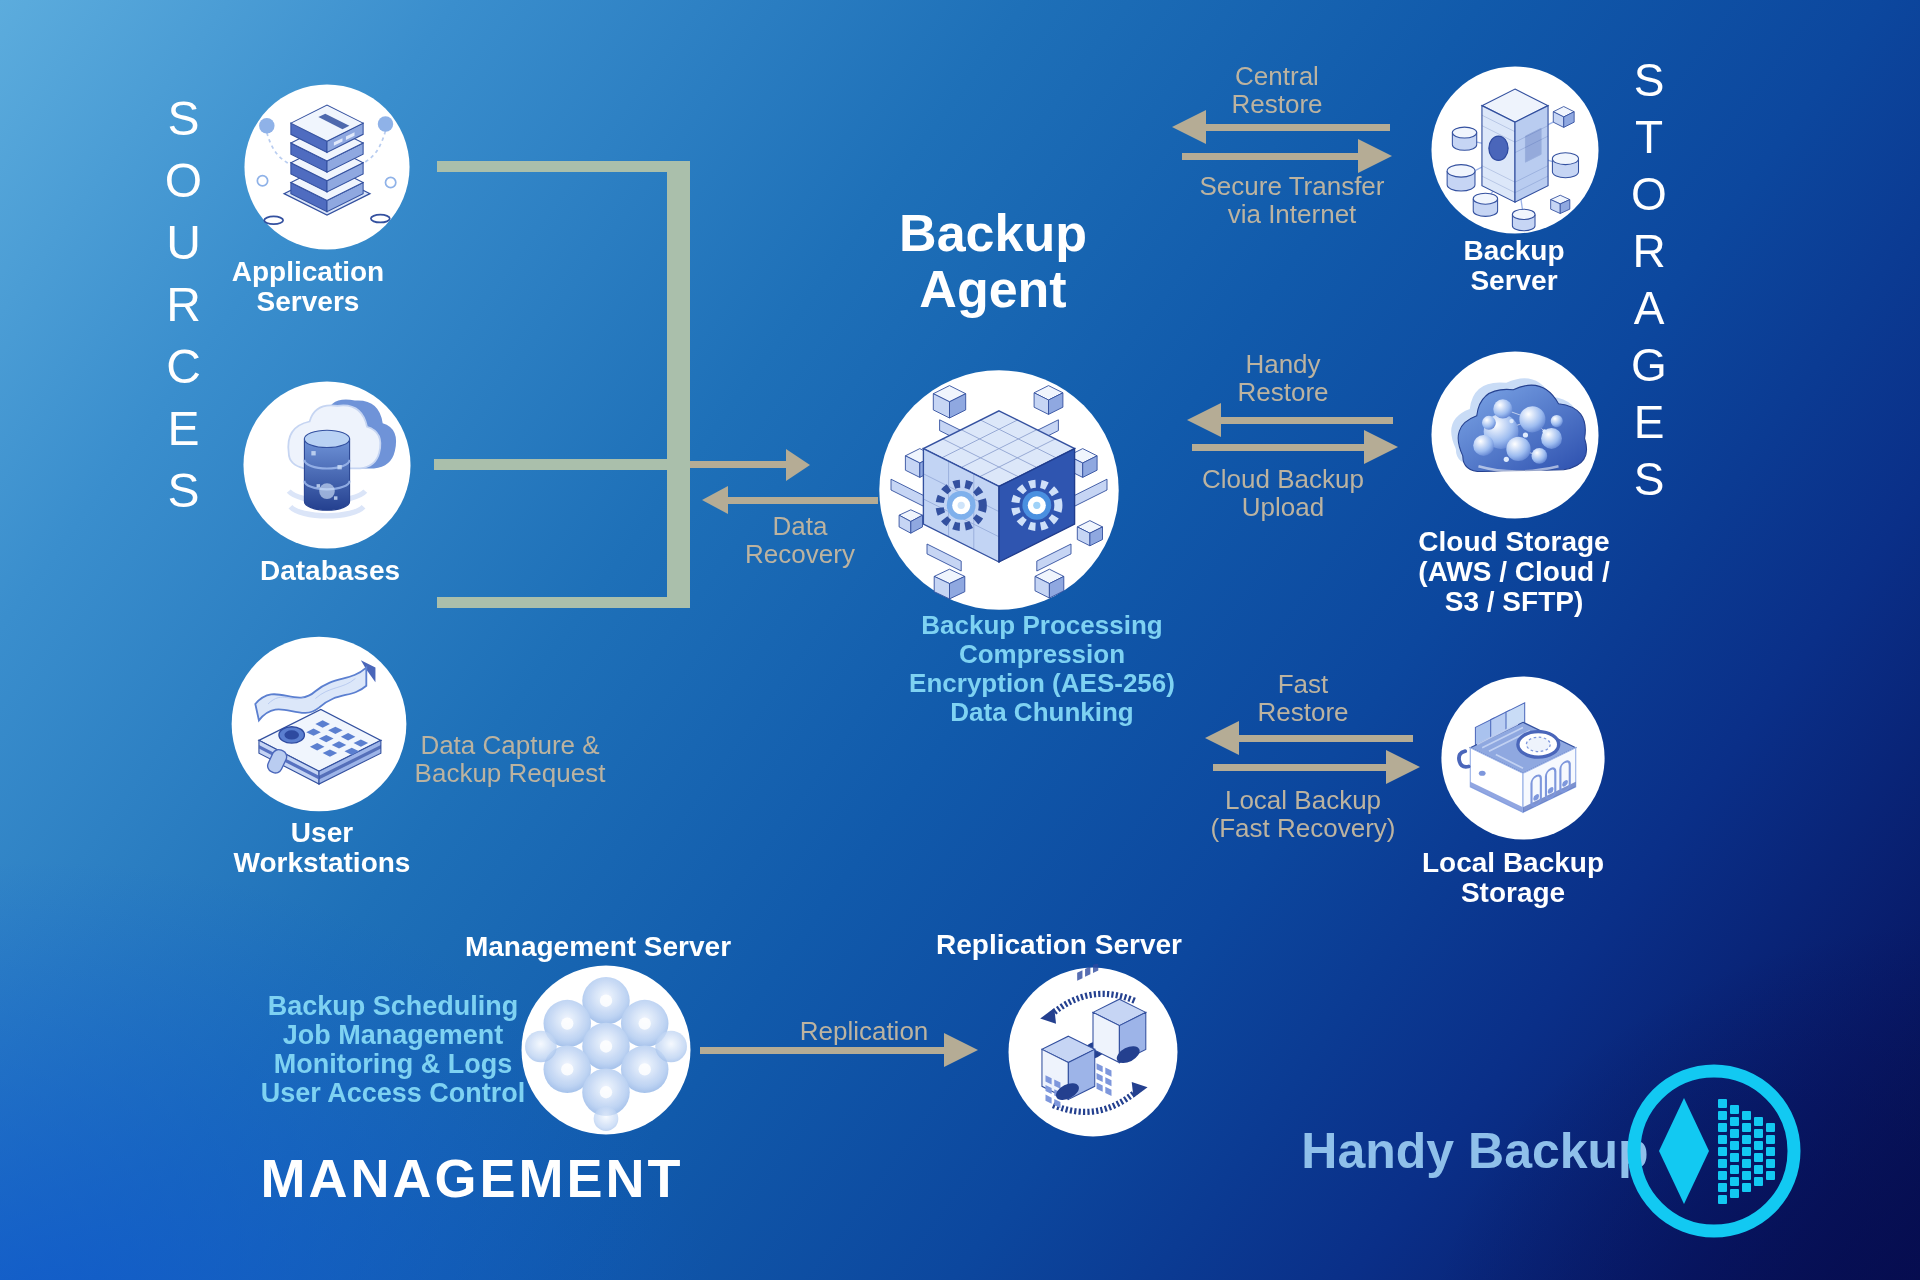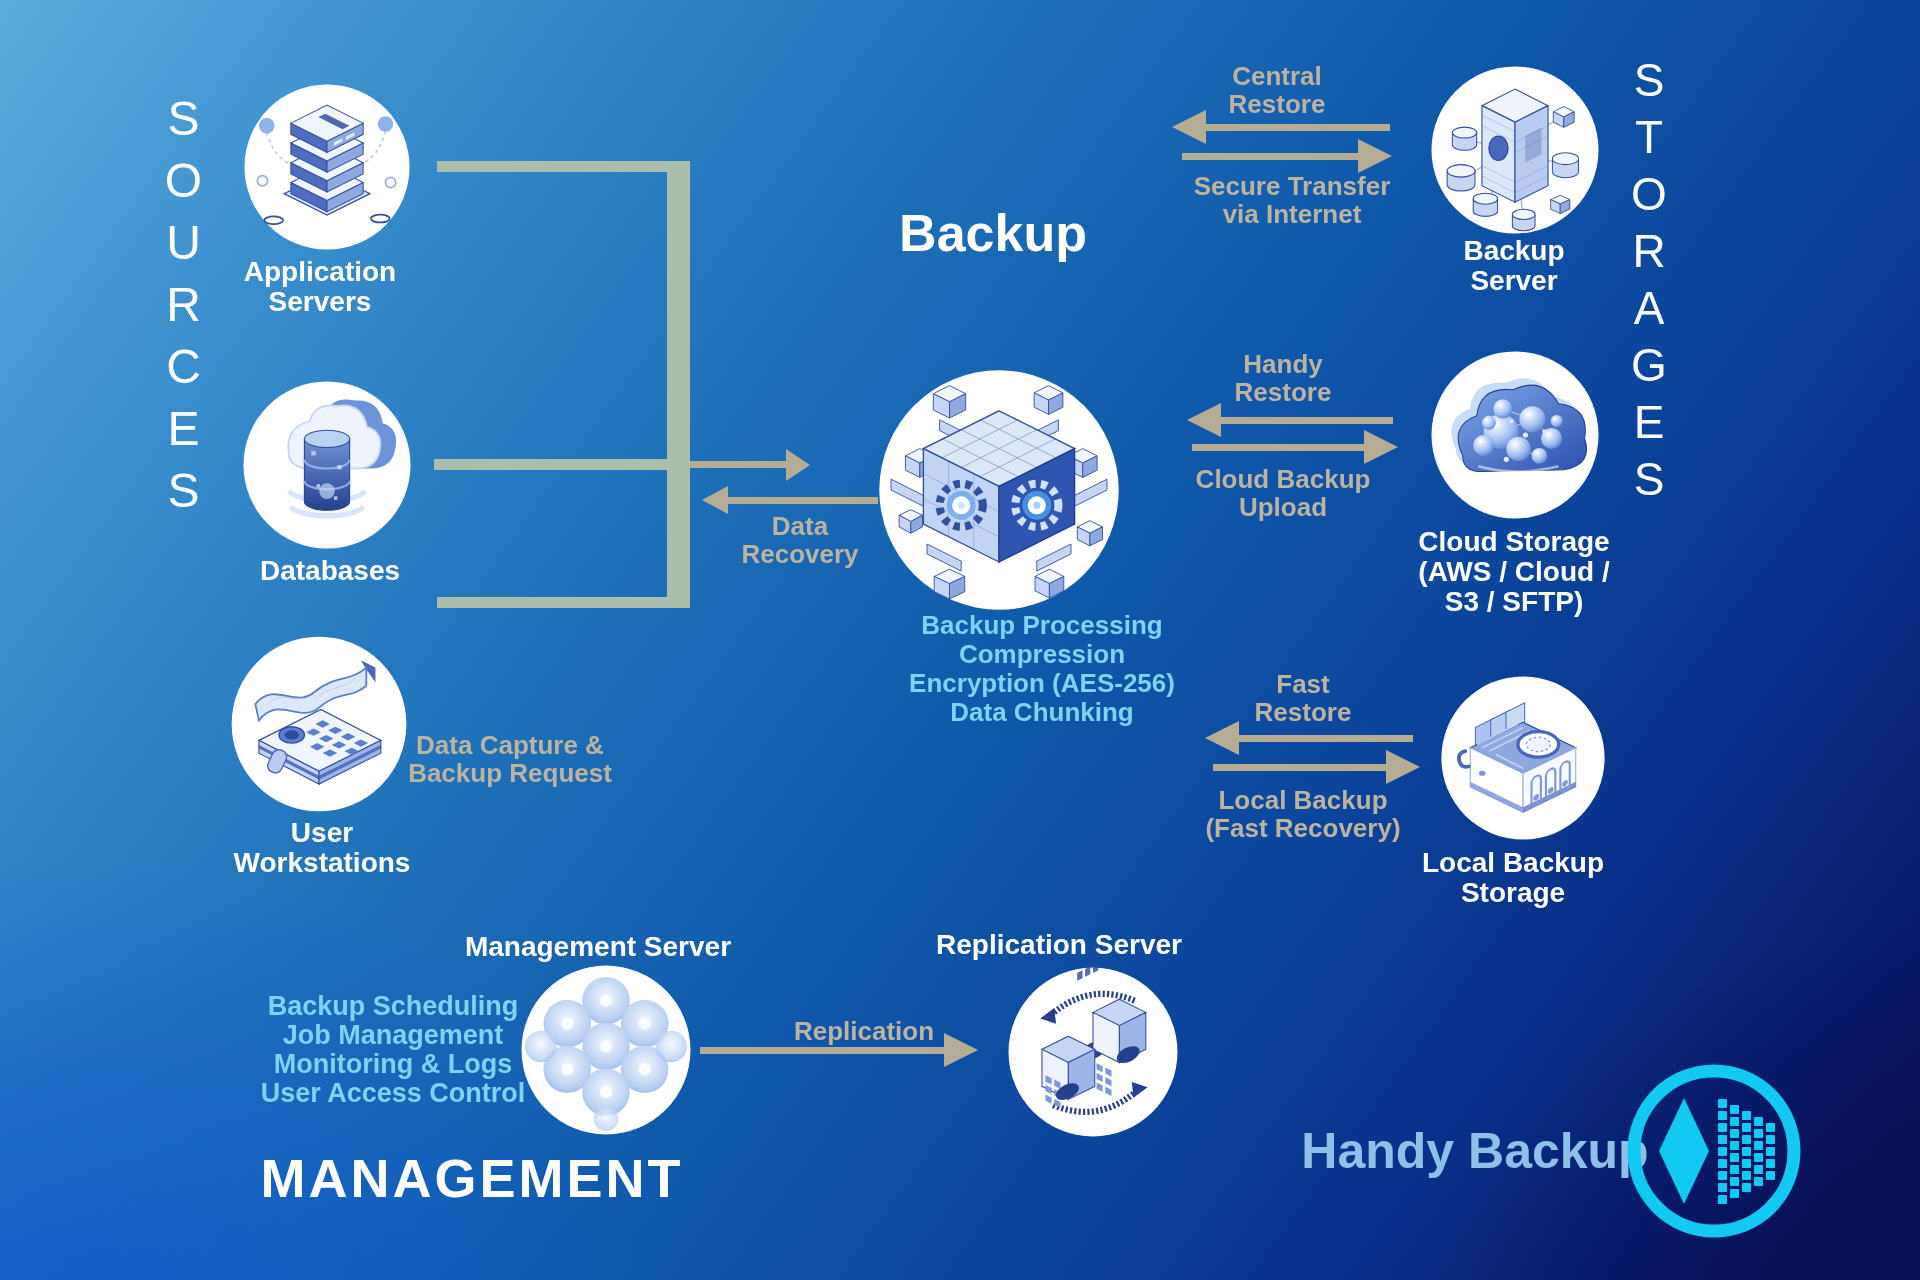--- a/index.html
+++ b/index.html
@@ -16,21 +16,21 @@
     position:absolute;writing-mode:vertical-rl;text-orientation:upright;
     color:#ffffff;font-weight:500;white-space:nowrap;
   }
   .node-label{
     position:absolute;transform:translateX(-50%);text-align:center;
     color:#ffffff;font-size:28px;font-weight:700;line-height:30px;white-space:nowrap;
   }
   .node-label span{display:block;}
   .flow{
     position:absolute;transform:translateX(-50%);text-align:center;
-    color:#bcb3a0;font-size:26px;font-weight:700;line-height:28px;white-space:nowrap;
+    color:#bcb3a0;font-size:26px;font-weight:400;line-height:28px;white-space:nowrap;
   }
   .flow span{display:block;}
   .cyanlist{
     position:absolute;transform:translateX(-50%);text-align:center;
     color:#7ed2f2;font-size:26px;font-weight:700;line-height:29px;white-space:nowrap;
   }
   .cyanlist span{display:block;}
   .cline{position:absolute;background:#aabfab;}
   .ash{position:absolute;background:#b5ac95;}
   .ah{position:absolute;width:0;height:0;}
@@ -160,21 +160,21 @@
         <polygon points="100,70 100,83 142,62 142,49" fill="#8fa8e0"></polygon>
         <polygon points="58,49 100,70 142,49 100,28" fill="#f0f5fd"></polygon>
       </g>
     </g>
     <polygon points="90,42 118,56 126,52 98,38" fill="#33509f" opacity="0.85"></polygon>
     <g fill="#dfe8fa">
       <rect x="108" y="124" width="10" height="4" transform="skewY(-26)"></rect>
       <rect x="122" y="124" width="10" height="4" transform="skewY(-26)"></rect>
     </g>
   </svg>
-  <div class="node-label" style="left:320px;top:257px;">
+  <div class="node-label" style="left:308px;top:257px;">
     <span>Application</span>
       <span>Servers</span>
   </div>
 
   <svg class="abs" style="left:240px;top:378px;" width="174" height="174" viewBox="0 0 200 200">
     <defs>
       <linearGradient id="dbg" x1="0" y1="0" x2="0" y2="1">
         <stop offset="0" stop-color="#6f93d8"></stop>
           <stop offset="1" stop-color="#24408f"></stop>
       </linearGradient>
@@ -229,20 +229,21 @@
     </g>
     <rect x="46" y="128" width="16" height="26" rx="7" transform="rotate(25 54 141)" fill="#b9ccf0" stroke="#4a66ba" stroke-width="1.5"></rect>
   </svg>
   <div class="node-label" style="left:322px;top:818px;">
     <span>User</span>
       <span>Workstations</span>
   </div>
 
   <div class="bigtitle" style="left:993px;top:205px;font-size:52px;font-weight:700;line-height:56px;">
     <span style="display:block;">Backup</span>
+    <span style="display:block;">Agent</span>
   </div>
 
   <svg class="abs" style="left:864px;top:355px;" width="270" height="270" viewBox="0 0 300 300">
     <circle cx="150" cy="150" r="133" fill="#ffffff"></circle>
     <g stroke="#33509f" stroke-width="1">
       <polygon points="30,138 70,158 70,170 30,150" fill="#c6d5f4"></polygon>
       <polygon points="230,158 270,138 270,150 230,170" fill="#c6d5f4"></polygon>
       <polygon points="84,72 116,88 116,100 84,84" fill="#c6d5f4"></polygon>
       <polygon points="184,88 216,72 216,84 184,100" fill="#c6d5f4"></polygon>
       <polygon points="70,210 108,229 108,240 70,221" fill="#c6d5f4"></polygon>

